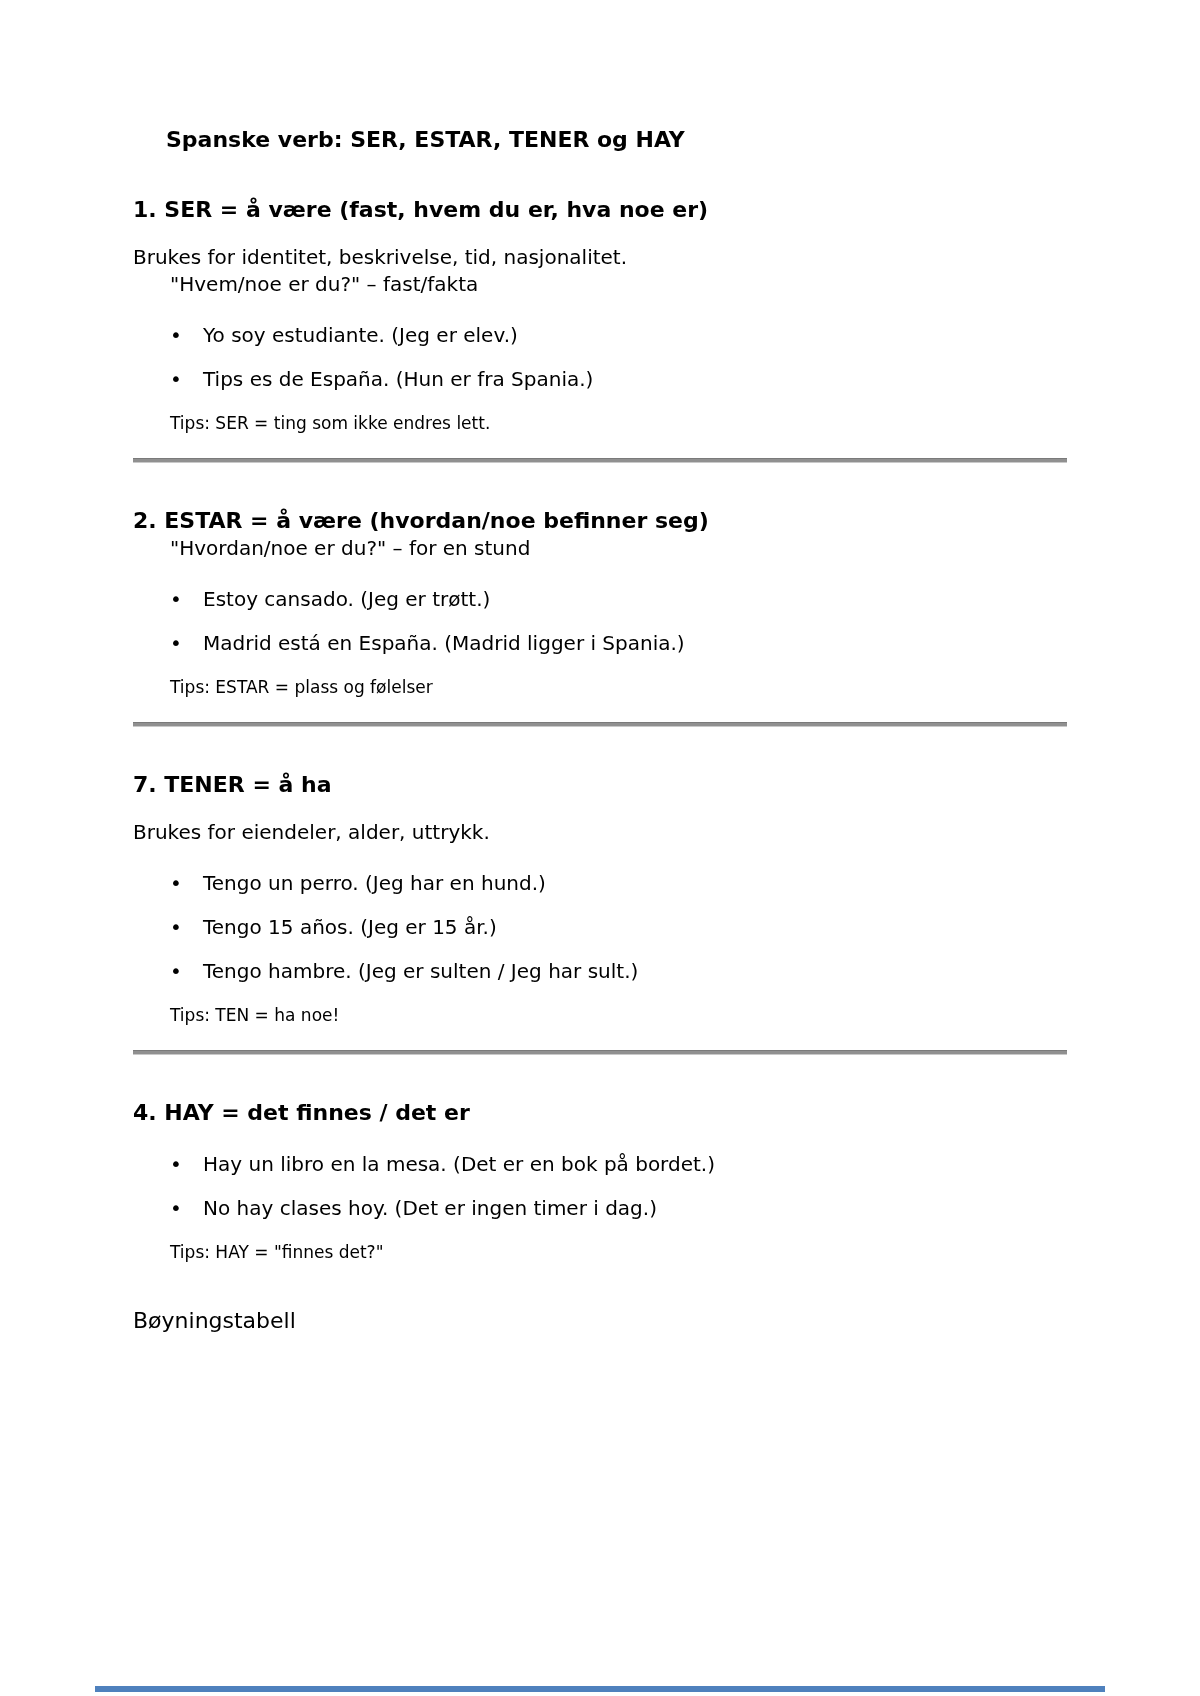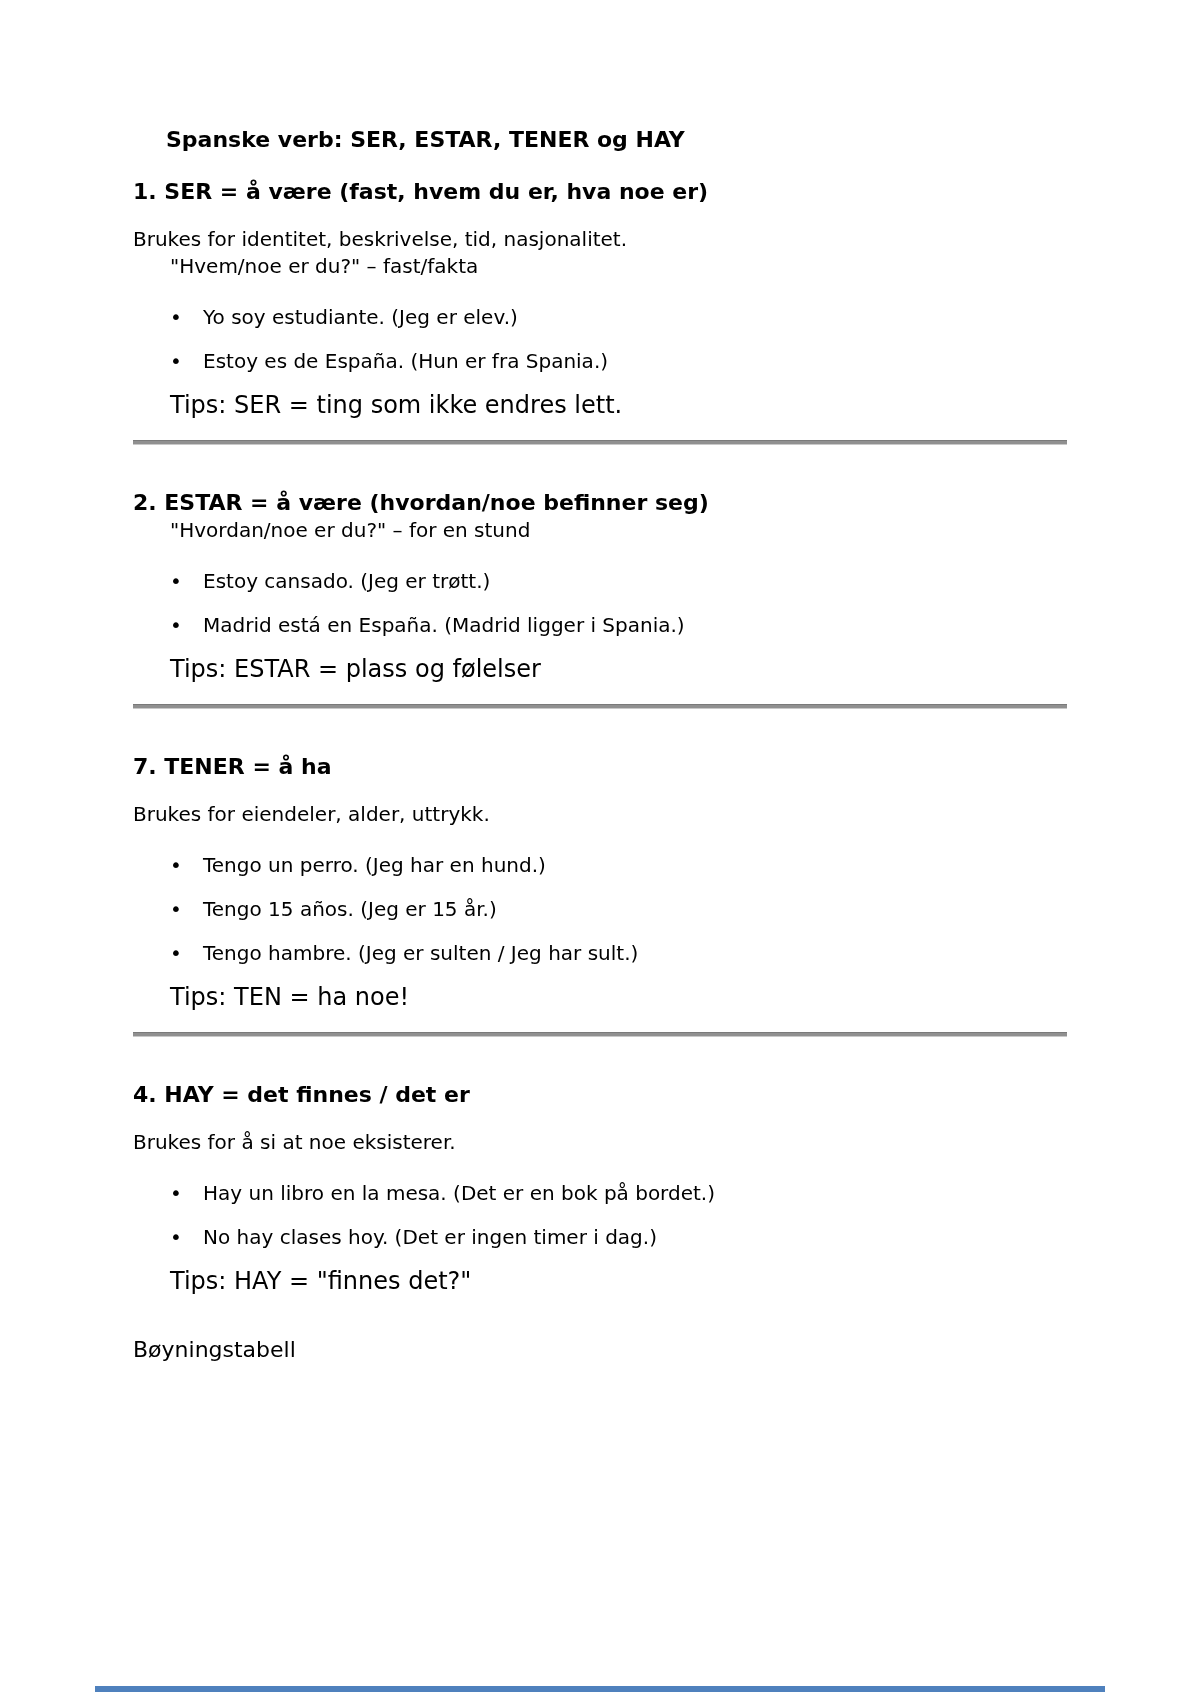--- a/index.html
+++ b/index.html
@@ -22,21 +22,21 @@
     font-weight: bold;
     line-height: 28px;
     padding-left: 33px;
   }
   .sec-heading {
     font-size: 22px;
     font-weight: bold;
     line-height: 28px;
     margin-top: 44px;
   }
-  .sec-heading.first { margin-top: 24px; }
+  .sec-heading.first { margin-top: 42px; }
   .intro {
     font-size: 20px;
     line-height: 27px;
     margin-top: 20px;
   }
   .subline {
     font-size: 20px;
     line-height: 27px;
     padding-left: 37px;
   }
@@ -50,21 +50,21 @@
     line-height: 26px;
     margin-bottom: 18px;
     padding-left: 37px;
   }
   .dot {
     flex: 0 0 33px;
     width: 33px;
   }
   .bullet-text { flex: 1 1 auto; }
   .tips {
-    font-size: 24px;
+    font-size: 17px;
     line-height: 26px;
     padding-left: 37px;
     margin-top: 4px;
   }
   .divider {
     height: 5px;
     margin-top: 22px;
     background: #909090;
     border-top: 1px solid #7a7a7a;
     border-bottom: 1px solid #c9c9c9;
@@ -96,21 +96,21 @@
     <h2 class="sec-heading first">1. SER = å være (fast, hvem du er, hva noe er)</h2>
     <p class="intro"><span>Brukes for </span><b>identitet, beskrivelse, tid, nasjonalitet</b><span>.</span></p>
     <p class="subline"><span>"Hvem/noe er du?" – </span><b>fast/fakta</b></p>
     <ul class="bullets">
       <li>
         <span class="dot">•</span>
         <span class="bullet-text"><span>Yo </span><b>soy</b><span> estudiante. (Jeg er elev.)</span></span>
       </li>
       <li>
         <span class="dot">•</span>
-        <span class="bullet-text"><span>Estoy </span><b>es</b><span> de España. (Hun er fra Spania.)</span></span>
+        <span class="bullet-text"><span>Tips </span><b>es</b><span> de España. (Hun er fra Spania.)</span></span>
       </li>
     </ul>
     <p class="tips"><b>Tips:</b><span> SER = ting som ikke endres lett.</span></p>
     <div class="divider" style="background: rgb(144, 144, 144);"></div>
   </section>
 
   <section>
     <h2 class="sec-heading">2. ESTAR = å være (hvordan/noe befinner seg)</h2>
     <p class="subline"><span>"Hvordan/noe er du?" – </span><b>for en stund</b></p>
     <ul class="bullets">
@@ -143,21 +143,20 @@
         <span class="dot">•</span>
         <span class="bullet-text"><span>Tengo hambre. (Jeg er sulten / Jeg har sult.)</span></span>
       </li>
     </ul>
     <p class="tips"><b>Tips:</b><span> TEN = ha noe!</span></p>
     <div class="divider" style="background: rgb(144, 144, 144);"></div>
   </section>
 
   <section>
     <h2 class="sec-heading">4. HAY = det finnes / det er</h2>
-    <p class="intro"><span>Brukes for å si </span><b>at noe eksisterer</b><span>.</span></p>
     <ul class="bullets">
       <li>
         <span class="dot">•</span>
         <span class="bullet-text"><b>Hay</b><span> un libro en la mesa. (Det er en bok på bordet.)</span></span>
       </li>
       <li>
         <span class="dot">•</span>
         <span class="bullet-text"><span>No </span><b>hay</b><span> clases hoy. (Det er ingen timer i dag.)</span></span>
       </li>
     </ul>

